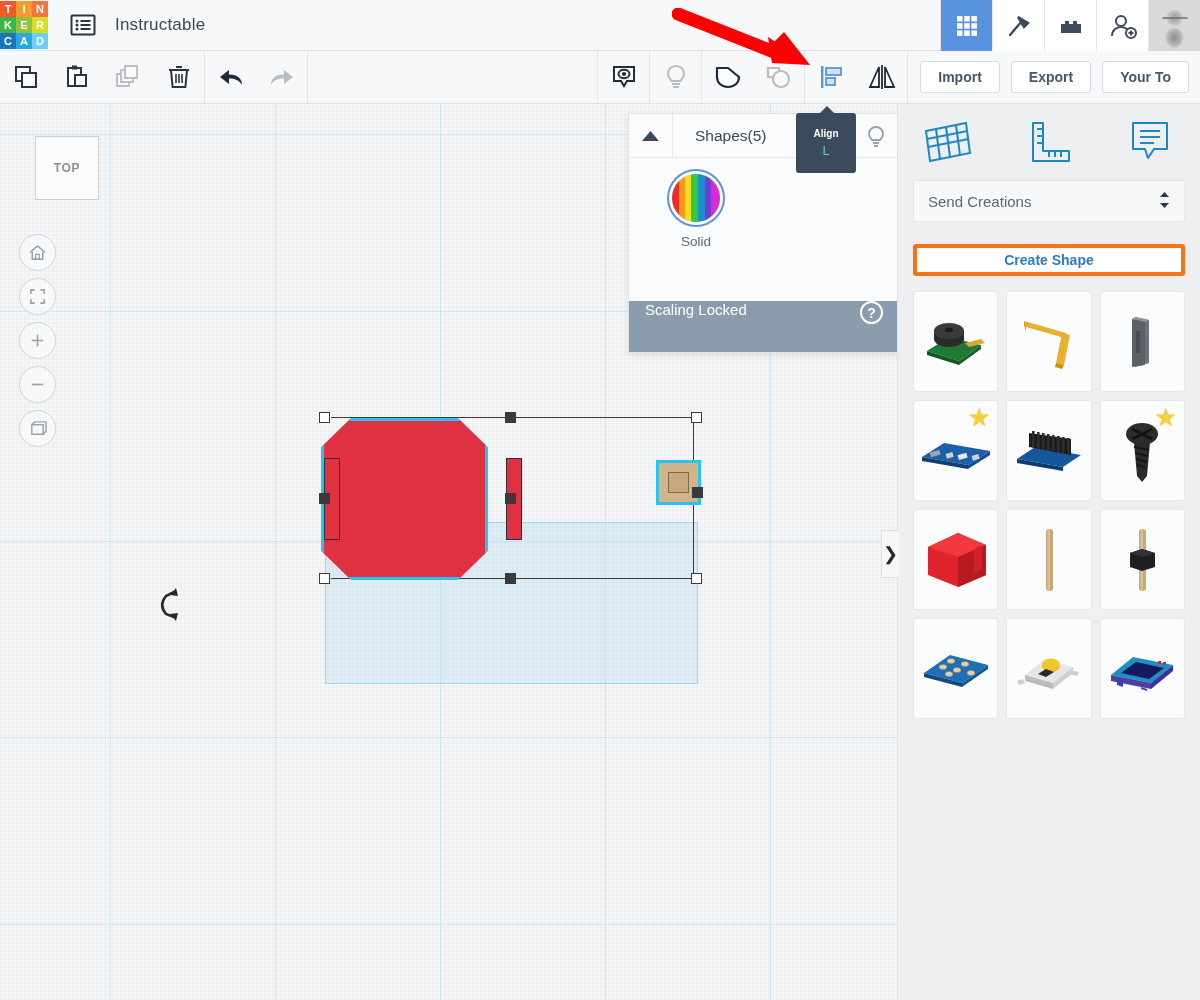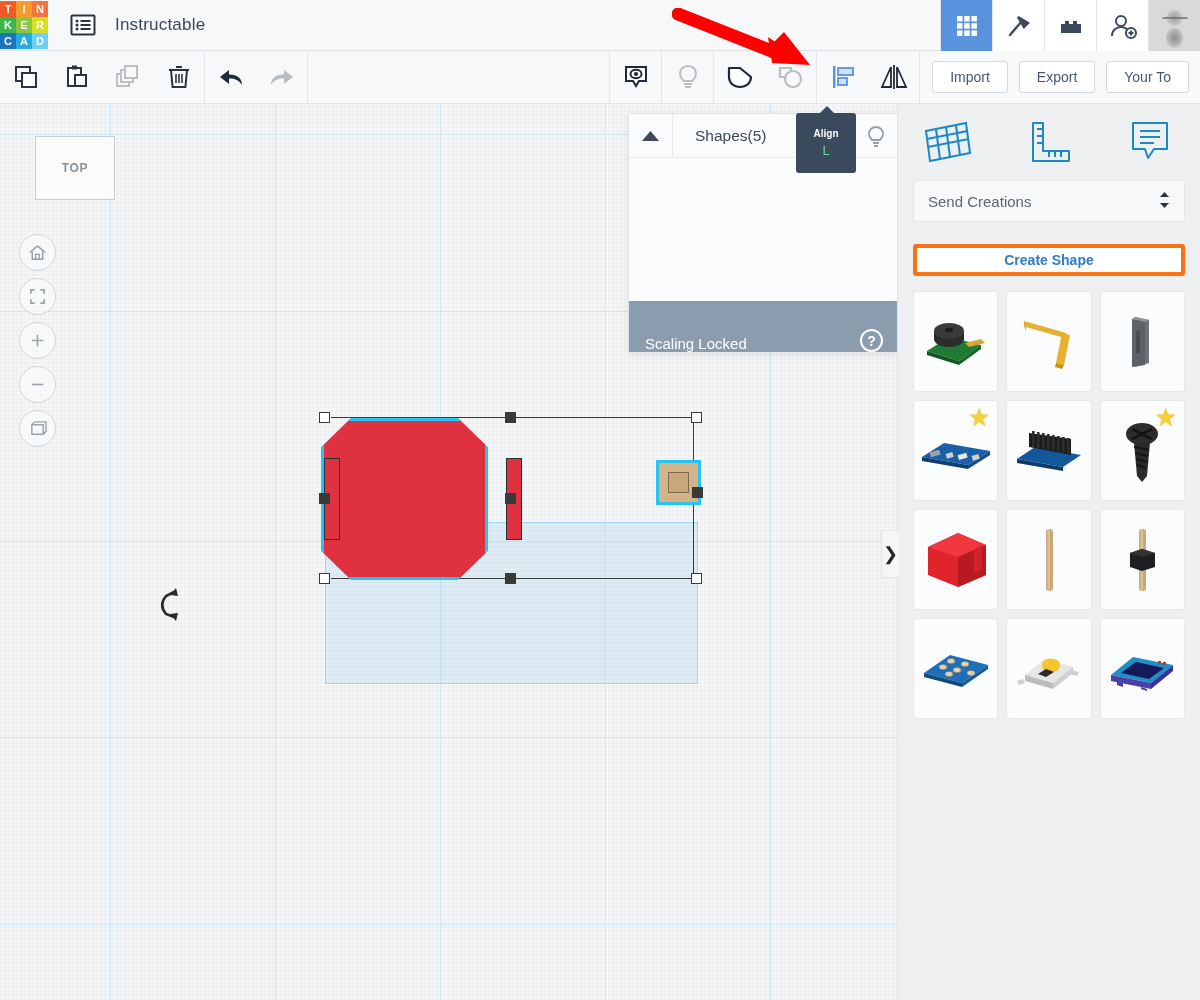--- a/index.html
+++ b/index.html
@@ -56,37 +56,37 @@
   .tb-btn {
     width: 51px; height: 52px; display: flex; align-items: center; justify-content: center;
     background: transparent;
   }
   .tb-sep { width: 1px; height: 52px; background: #e3e7eb; }
   .tb-spacer { flex: 1; }
   .tb-btn.disabled { opacity: .28; }
   .txt-btn {
     height: 32px; padding: 0 17px; margin-right: 11px;
     border: 1px solid #d5dae0; border-radius: 3px; background: #fff;
-    font-size: 14px; color: #46586b; display: flex; align-items: center; justify-content: center;
+    font-size: 14px; color: #46586b; display: flex; align-items: center; justify-content: center; font-weight: bold;
   }
 
   
   .canvas {
     position: absolute; left: 0; top: 104px; width: 897px; height: 896px;
     background:
       repeating-linear-gradient(0deg, rgba(160,170,180,.055) 0 2px, rgba(255,255,255,0) 2px 4px),
       repeating-linear-gradient(90deg, rgba(160,170,180,.055) 0 2px, rgba(255,255,255,0) 2px 4px),
       #f6f7f8;
     overflow: hidden;
   }
   .gridline-v { position: absolute; top: 0; bottom: 0; width: 1px; background: #cfe6f5; }
   .gridline-h { position: absolute; left: 0; right: 0; height: 1px; background: #cfe6f5; }
 
   .viewcube {
-    position: absolute; left: 35px; top: 32px; width: 80px; height: 64px;
+    position: absolute; left: 35px; top: 32px; width: 64px; height: 64px;
     border: 1px solid #c9ced3; background: rgba(252,252,252,.78);
     display: flex; align-items: center; justify-content: center;
     font-size: 12px; font-weight: bold; color: #8a9199; letter-spacing: .6px;
   }
   .navbtns { position: absolute; left: 19px; top: 130px; }
   .navbtn {
     width: 37px; height: 37px; border: 1px solid #cfd4d9; border-radius: 50%;
     background: rgba(252,252,252,.6); margin-bottom: 7px;
     display: flex; align-items: center; justify-content: center;
   }
@@ -146,21 +146,21 @@
     box-shadow: 0 0 0 3px #fff, 0 0 0 5px #5a93dd;
   }
   .swatch-hole {
     width: 48px; height: 48px; border-radius: 50%; margin: 0 auto;
     background: repeating-linear-gradient(135deg,#c3c3c3 0 5px,#dedede 5px 10px);
     box-shadow: 0 0 0 3px #fff, 0 0 0 4px #e7e7e7;
   }
   .sp-opt .lbl { margin-top: 12px; font-size: 13.5px; color: #5c6873; }
   .sp-locked {
     position: absolute; left: 0; bottom: 0; width: 270px; height: 51px;
-    background: #8a9cad; color: #fff; display: flex; align-items: flex-end;
+    background: #8a9cad; color: #fff; display: flex; align-items: flex-start;
     padding: 0 16px; font-size: 15px; justify-content: space-between; gap: 44px;
   }
   .qmark {
     width: 23px; height: 23px; border: 2px solid #fff; border-radius: 50%;
     display: flex; align-items: center; justify-content: center; font-size: 14px; font-weight: bold;
   }
   .align-tip {
     position: absolute; left: 796px; top: 113px; width: 60px; height: 60px;
     background: #3b4a5c; border-radius: 3px; color: #fff;
     display: flex; flex-direction: column; align-items: center; justify-content: center;
@@ -461,20 +461,24 @@
       </div>
       <div class="sp-title">Shapes(5)</div>
       <div class="sp-bulb">
         <svg width="22" height="24" viewBox="0 0 22 24">
           <path d="M11 2 C6.8 2 4 5 4 9 c0 3 2 4.3 3 6 h8 c1 -1.7 3 -3 3 -6 c0 -4 -2.8 -7 -7 -7 z" fill="none" stroke="#9aa1a8" stroke-width="1.8"></path>
           <path d="M8 18 h6 M9 21 h4" stroke="#9aa1a8" stroke-width="1.8"></path>
         </svg>
       </div>
     </div>
     <div class="sp-body">
+      <div class="sp-opt">
+        <div class="swatch-solid"></div>
+        <div class="lbl">Solid</div>
+      </div>
     </div>
     <div class="sp-locked">
       <span>Scaling Locked</span>
       <span class="qmark">?</span>
     </div>
   </div>
 
   <div class="align-tip">
     <div class="t1">Align</div>
     <div class="t2">L</div>

